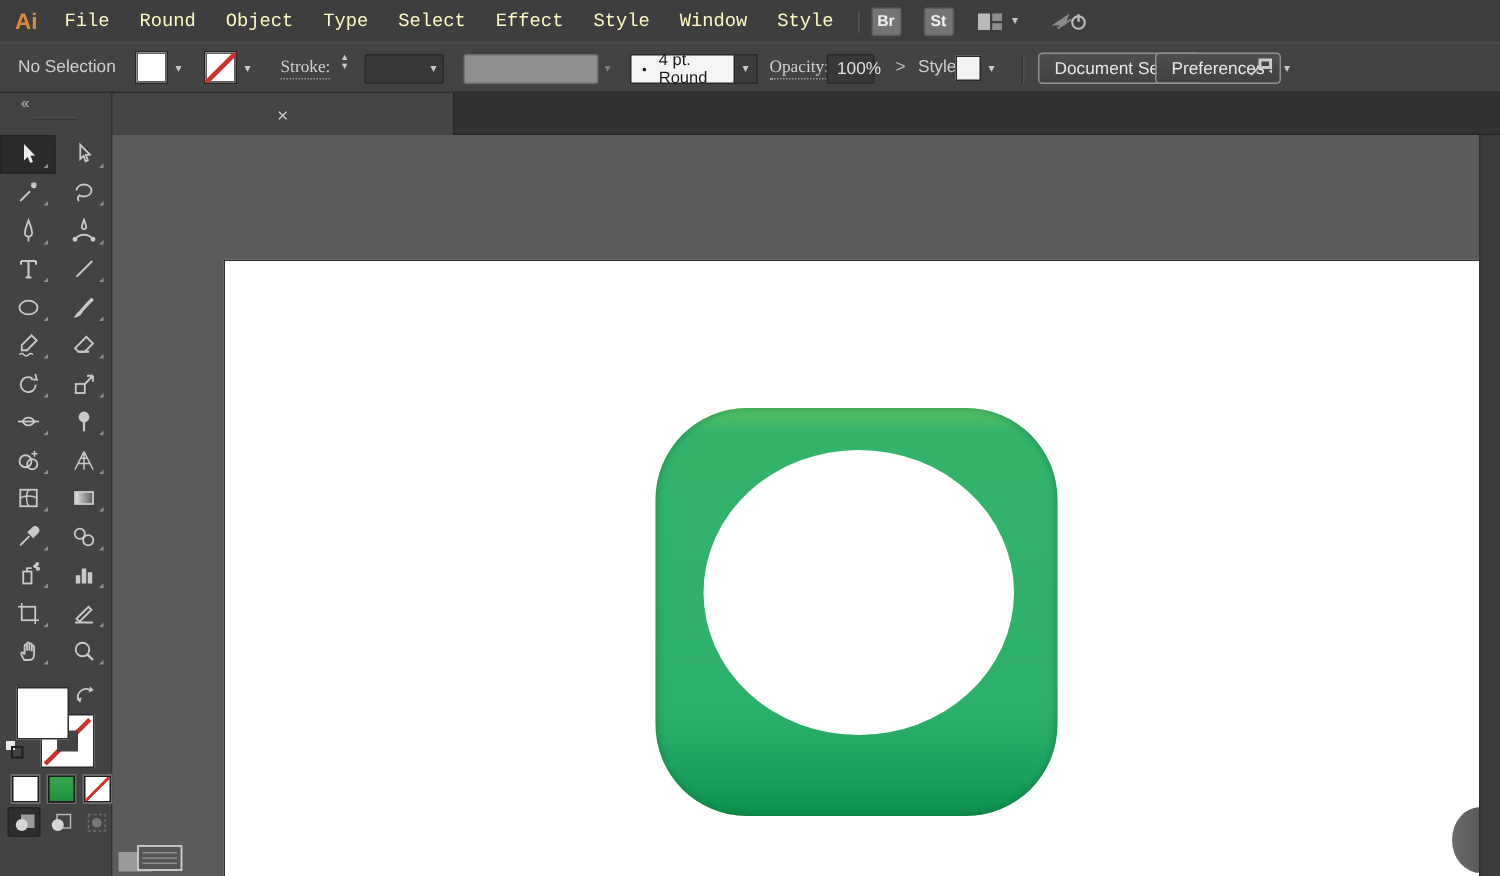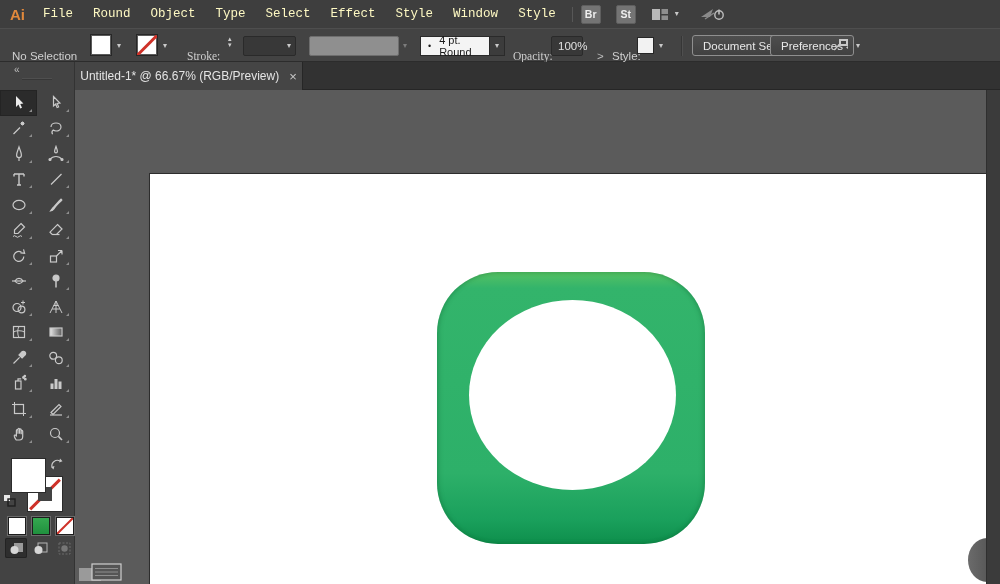--- a/index.html
+++ b/index.html
@@ -24,21 +24,21 @@
   }
   .ws-wrap { display:flex; align-items:center; margin-right:20px; }
   .chev { font-size:8px; color:#C9C9C9; line-height:1; }
   
   .controlbar {
     position:absolute; left:0; top:28px; width:1000px; height:34px;
     background:#434343; border-top:1px solid #4E4E4E; border-bottom:1px solid #2C2C2C;
     font-size:11.5px;
   }
   .cb { position:absolute; }
-  .cb-label { color:#CFCFCF; top:21px;text-align:center; }
+  .cb-label { color:#CFCFCF; top:10px;text-align:center; }
   .u-dot { border-bottom:1px dotted #9A9A9A; padding-bottom:1px;font-family:Liberation Serif, serif; }
   .swatch-box { width:22px; height:22px; top:5px; background:#FFF; border:1px solid #272727; box-shadow:0 0 0 1px #5B5B5B inset; position:absolute; overflow:hidden; }
   .slash { position:absolute; left:-4px; right:-4px; top:50%; height:3px; margin-top:-1.5px; background:#CE3128; transform:rotate(-45deg); }
   .dd-dark { background:#383838; border:1px solid #2A2A2A; border-radius:2px; height:20px; top:7px; color:#E0E0E0; display:flex; align-items:center; }
   .dd-disabled { background:#8F8F8F; border:1px solid #6E6E6E; border-radius:2px; height:20px; top:7px; }
   .brush-field { background:#F4F4F4; border:1px solid #2A2A2A; color:#1B1B1B; height:20px; top:7px; display:flex; align-items:center; font-size:11px; }
   .brush-chev { background:#3C3C3C; border:1px solid #2A2A2A; border-left:none; height:20px; top:7px; width:15px; display:flex; align-items:center; justify-content:center; }
   .spin { top:7px; display:flex; flex-direction:column; line-height:6px; font-size:7px; color:#CFCFCF; }
   .cb-btn {
     top:6px; height:21px; border:1px solid #8F8F8F; border-radius:3px; padding:0 10px;
@@ -193,21 +193,20 @@
         <rect x="7" y="2" width="9" height="7" fill="#C9C9C9"></rect>
         <rect x="9" y="4" width="5" height="3" fill="#434343"></rect>
         <path d="M16 9 l0 3 l-2 -1.5" fill="#C9C9C9"></path>
       </svg>
     </span>
     <span class="cb chev" style="left:856px;top:13px">▾</span>
   </div>
 
   <div class="tabbar">
     <div class="doc-tab">
-      <span>Untitled-1* @ 66.67% (RGB/Preview)</span>
       <span class="tab-close">×</span>
     </div>
   </div>
 
   <div class="toolbar">
     <div class="tb-head">
       <span class="collapse">«</span>
       <span class="grip"></span>
     </div>
 

